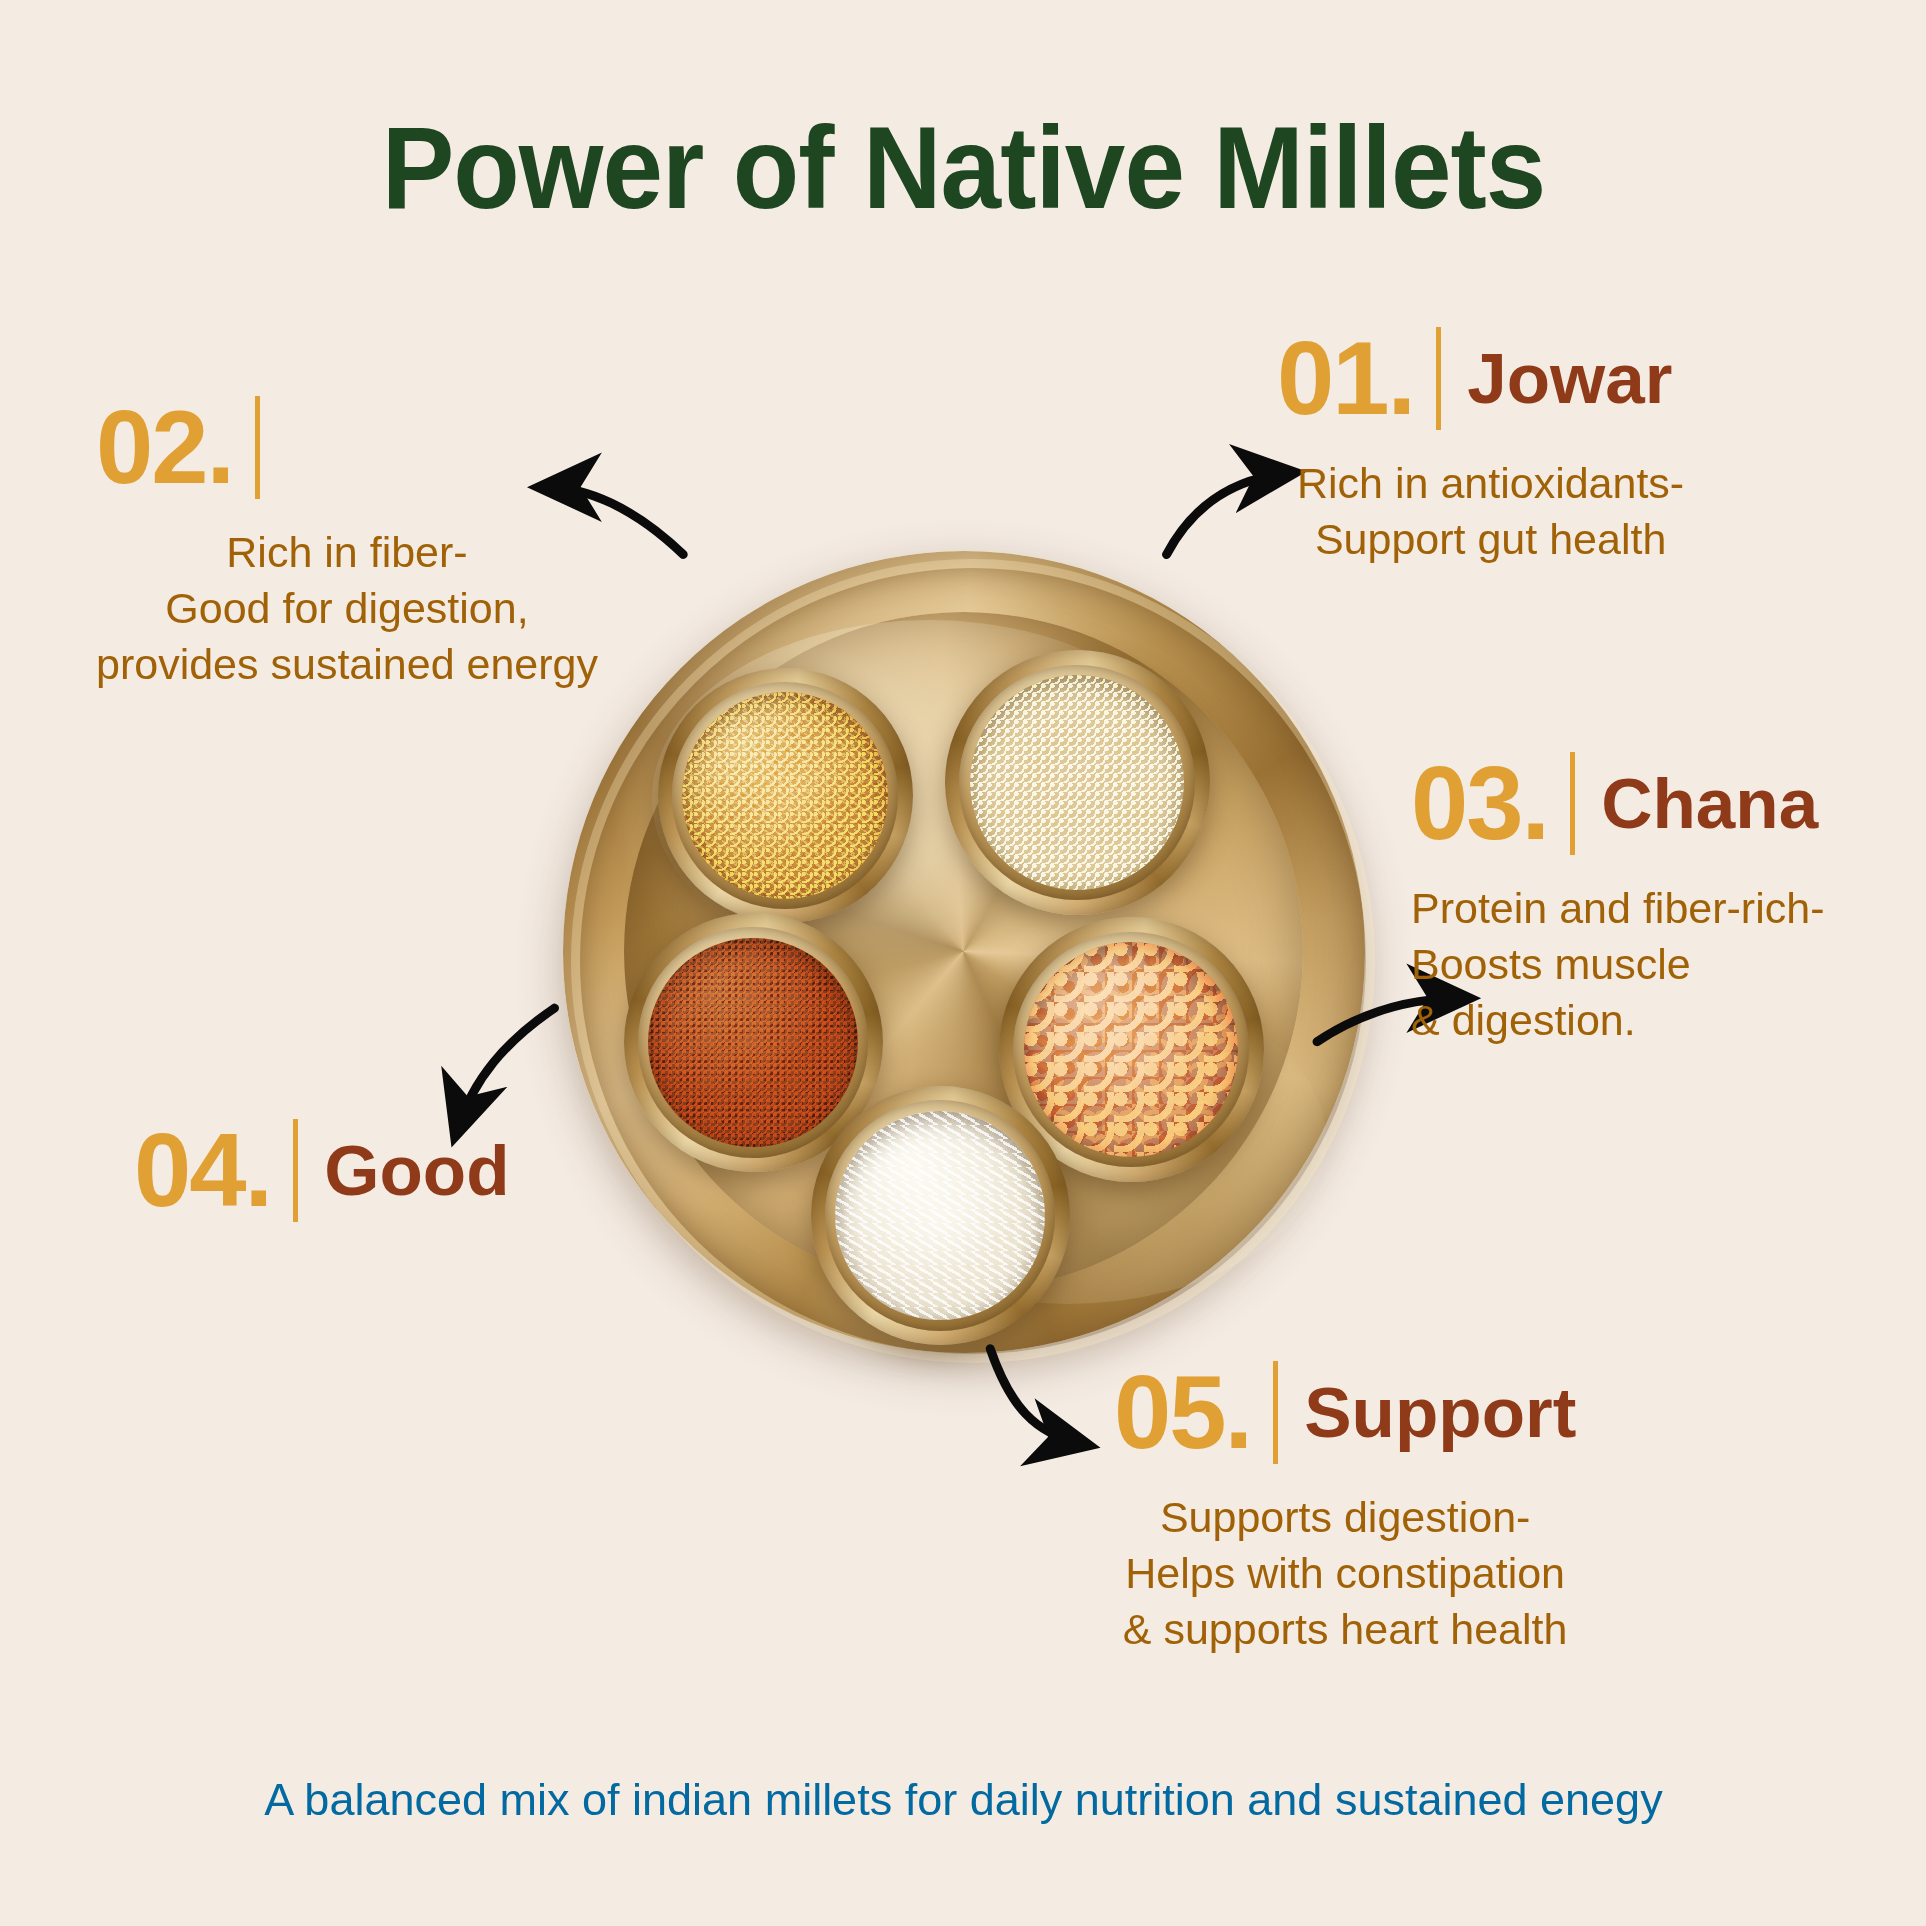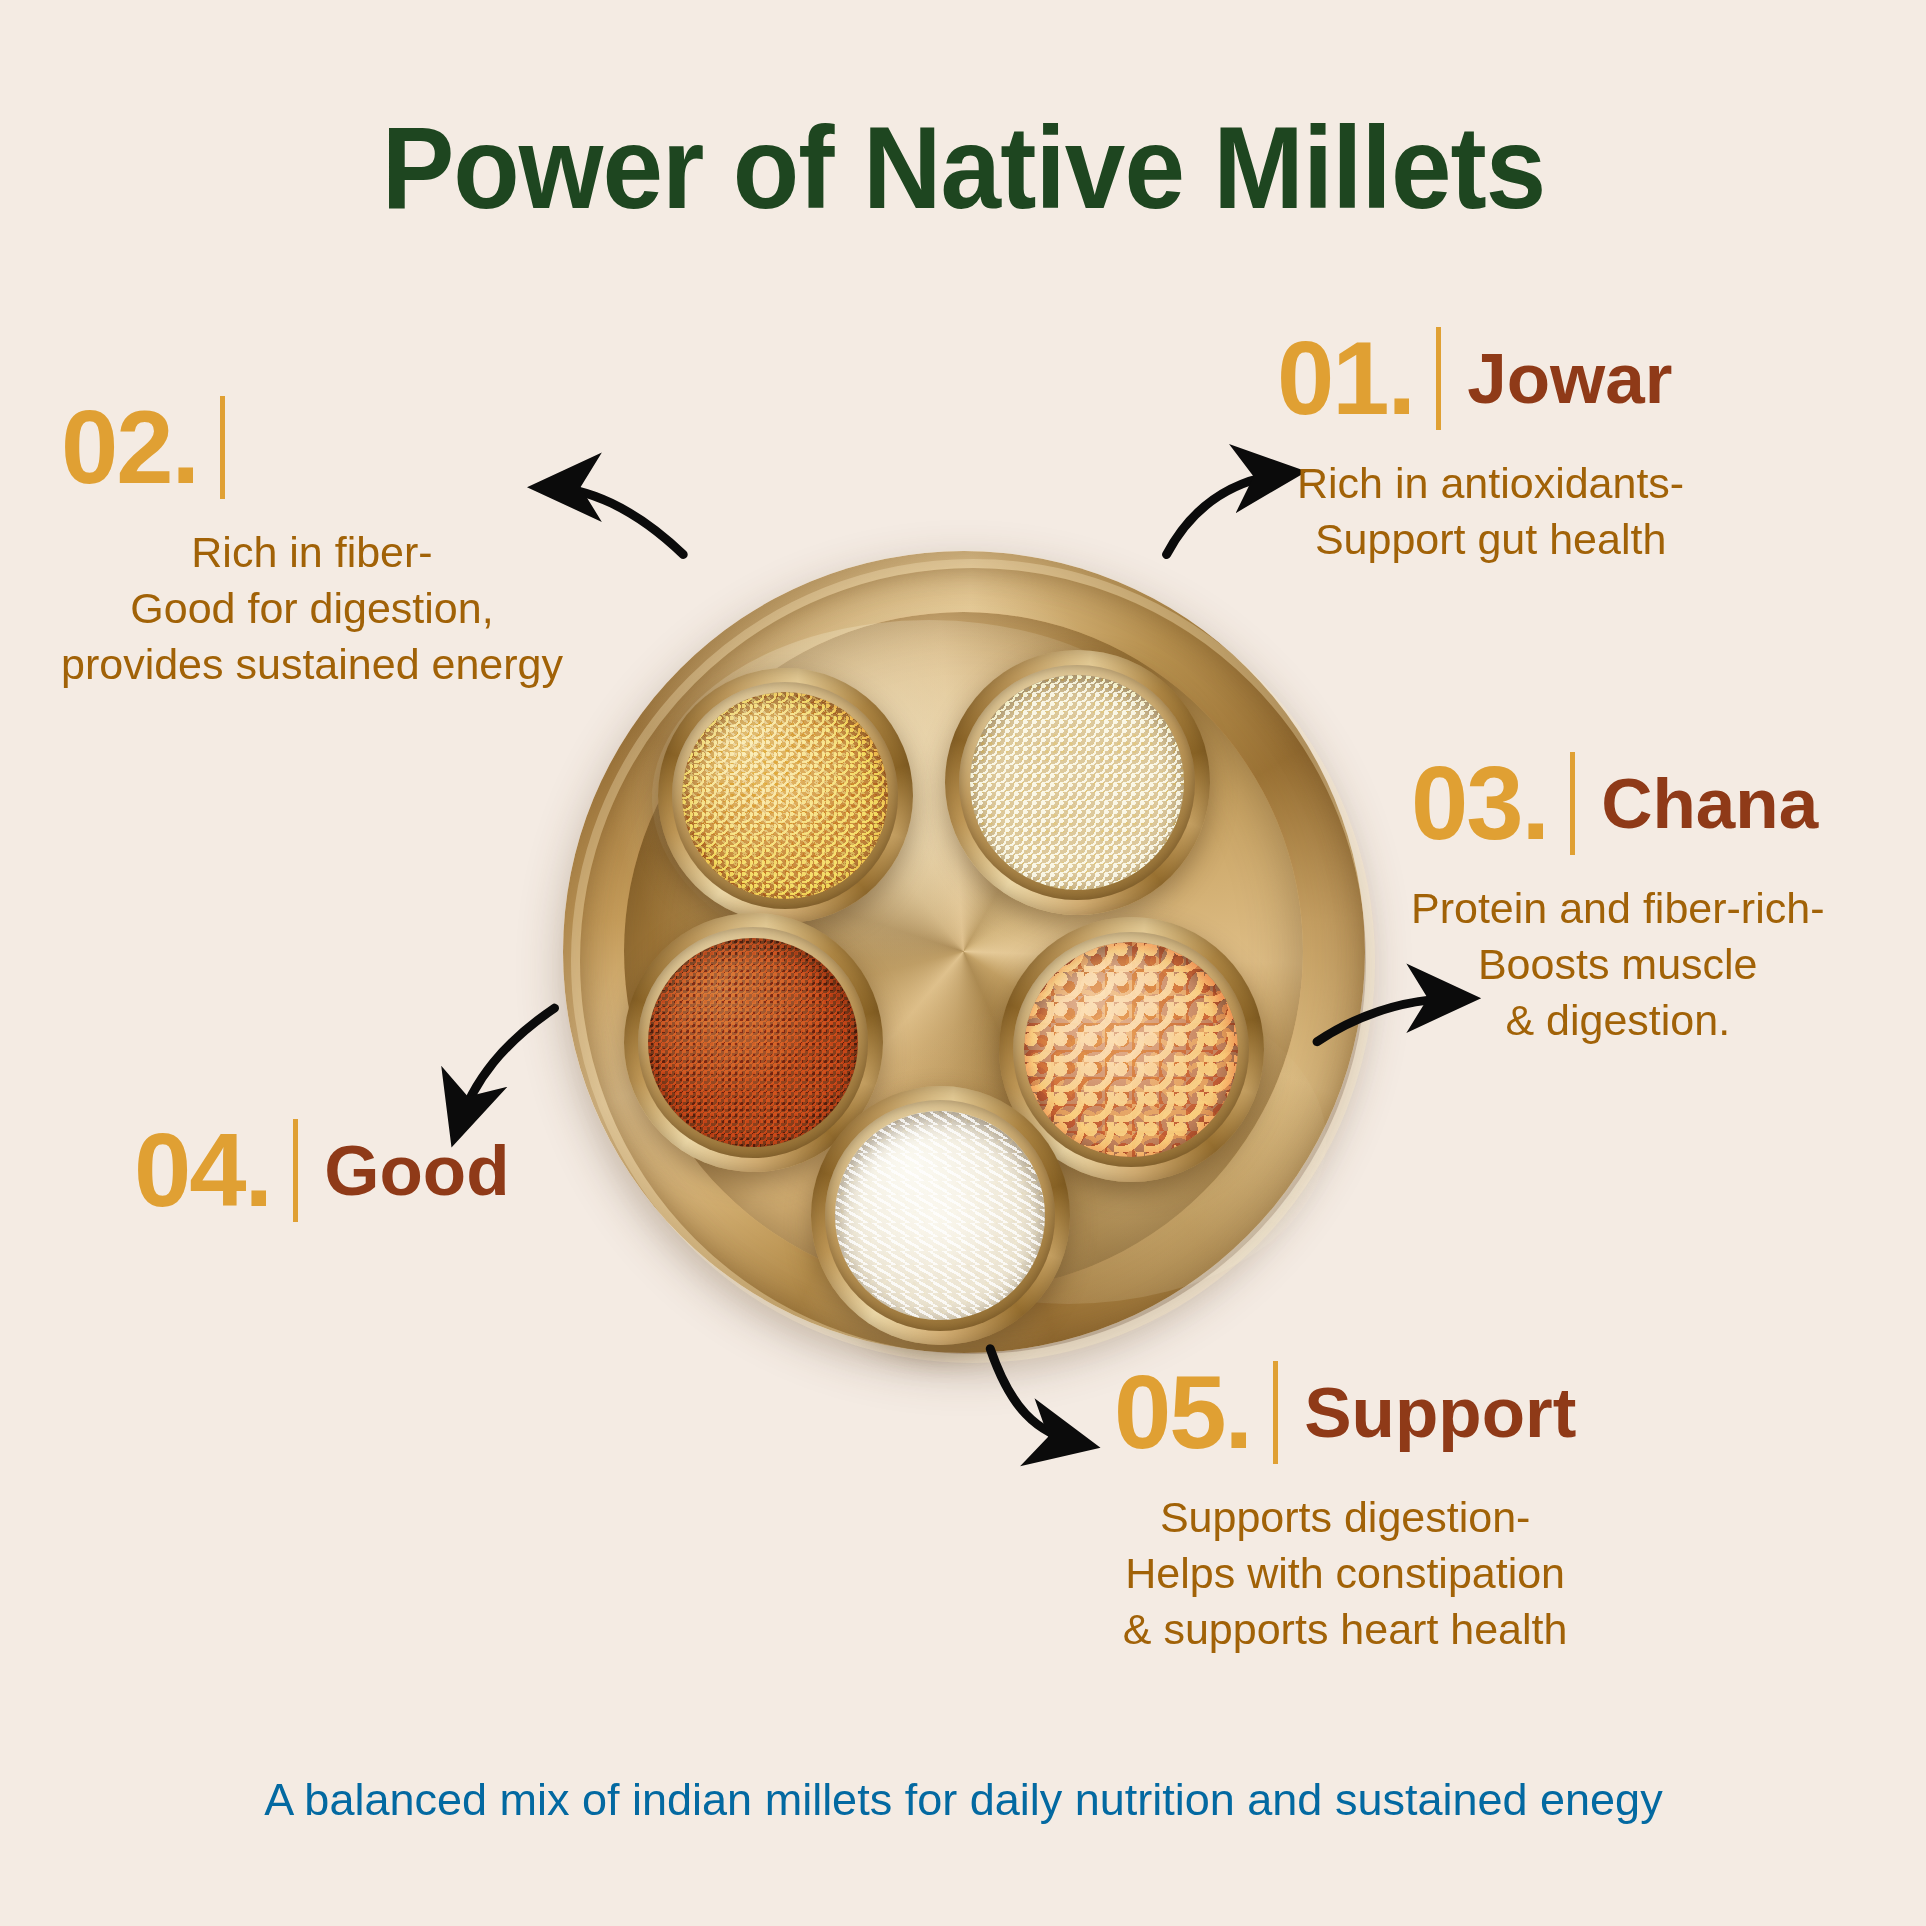--- a/index.html
+++ b/index.html
@@ -195,23 +195,23 @@
     margin-top:26px;
     font-size:43px;line-height:1.30;color:#a16207;
     font-family:"Liberation Sans","DejaVu Sans",sans-serif;
     white-space:pre-line;
   }
   .align-left{text-align:left;}
 
   
   #lbl-jowar{left:1277px;top:327px;}
   #lbl-jowar .desc{text-align:center;margin-left:20px;}
-  #lbl-wheat{left:61px;top:396px;}
+  #lbl-wheat{left:96px;top:396px;}
   #lbl-chana{left:1411px;top:752px;}
-  #lbl-chana .desc{text-align:center;}
+  #lbl-chana .desc{text-align:left;}
   #lbl-ragi{left:134px;top:1119px;}
   #lbl-ragi .desc{text-align:center;}
   #lbl-isabgol{left:1114px;top:1361px;}
   #lbl-isabgol .desc{text-align:center;margin-left:0;}
 
   .arrows{position:absolute;inset:0;pointer-events:none;}
 </style>
 </head>
 <body>
 

